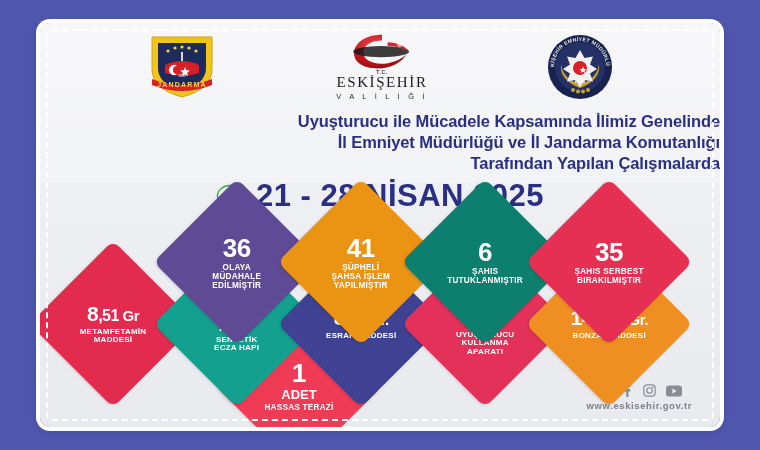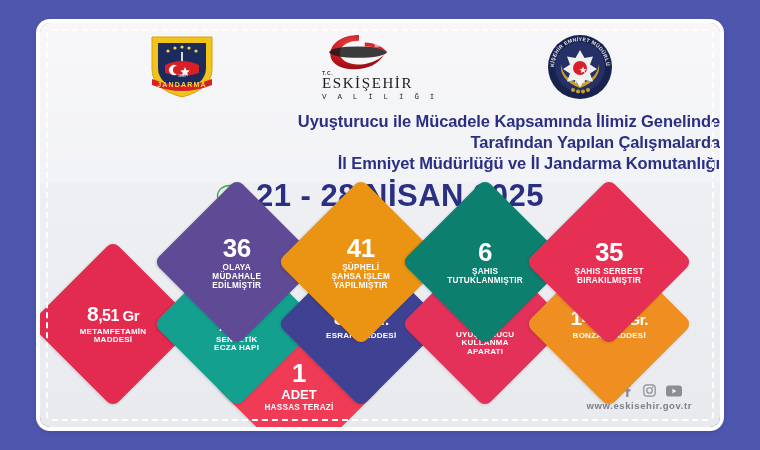--- a/index.html
+++ b/index.html
@@ -54,33 +54,33 @@
     height: 72px;
     display: flex;
     align-items: center;
     justify-content: space-around;
     padding: 0 54px;
   }
 
   
   .logo-jandarma { width: 70px; height: 64px; }
   
-  .logo-valilik  { width: 120px; height: 68px; display:flex; flex-direction:column; align-items:flex-start; }
+  .logo-valilik  { width: 120px; height: 68px; display:flex; flex-direction:column; align-items:center; }
   .valilik-mark  { width: 74px; height: 40px; }
   .valilik-tc {
     font-size: 5px; letter-spacing: .6px; color: #3a3a3a;
     font-weight: bold; margin-top: -1px;
   }
   .valilik-name {
     font-family: "Liberation Serif", serif;
     font-size: 15px; letter-spacing: 1.6px; color: #1b1b1b;
     line-height: 1.05;
   }
   .valilik-sub {
-    font-family: Liberation Mono, monospace;
+    font-family: Liberation Sans, sans-serif;
     font-size: 7.5px; letter-spacing: 3.2px; color: #2b2b2b;
     margin-top: 1px;
   }
   
   .logo-emniyet { width: 66px; height: 66px; }
 
   
   .title-block {
     position: absolute;
     left: 0; top: 88px; width: 100%;
@@ -258,22 +258,22 @@
               <circle cx="36" cy="57.5" r="2"></circle>
                 <circle cx="41" cy="56" r="2"></circle>
             </g>
           </svg>
         </div>
 
       </div>
 
       <div class="title-block">
         <div class="title-line">Uyuşturucu ile Mücadele Kapsamında İlimiz Genelinde</div>
+        <div class="title-line">İl Emniyet Müdürlüğü ve İl Jandarma Komutanlığı</div>
         <div class="title-line">Tarafından Yapılan Çalışmalarda</div>
-        <div class="title-line">İl Emniyet Müdürlüğü ve İl Jandarma Komutanlığı</div>
       </div>
     </div>
 
     <div class="date-row">
       <span class="check-icon">
         <svg viewBox="0 0 28 28" width="28" height="28">
           <ellipse cx="14" cy="14" rx="12.5" ry="10.5" fill="none" stroke="#3fae49" stroke-width="1.4"></ellipse>
           <path d="M7.5 14.5 L12 19 L21 8.5" fill="none" stroke="#3fae49" stroke-width="3.4" stroke-linecap="round" stroke-linejoin="round"></path>
         </svg>
       </span>

